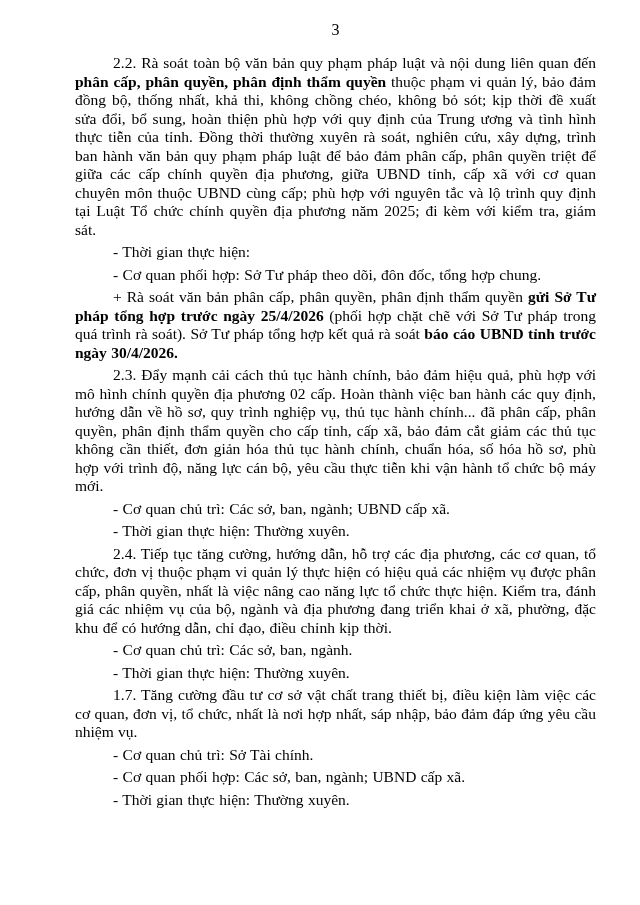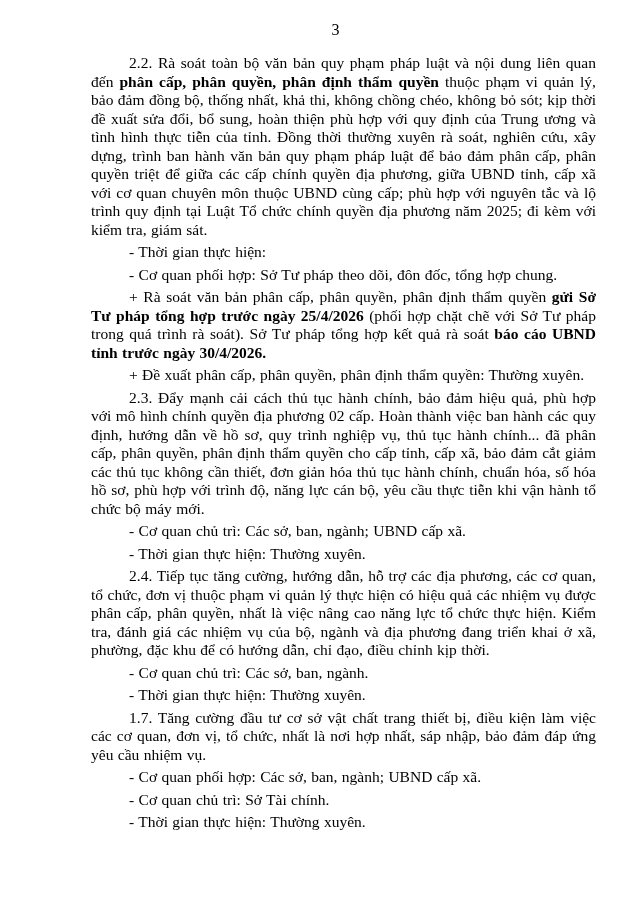--- a/index.html
+++ b/index.html
@@ -25,42 +25,41 @@
     margin: 0 0 14px 0;
   }
   .doc-body {
     width: 100%;
   }
   .para {
     font-size: 15.5px;
     line-height: 18.5px;
     text-align: justify;
     text-indent: 38px;
-    margin: 4px 0 0 16px;
+    margin: 4px 0 0 0;
     word-spacing: 0.5px;
   }
   .para .bold {
     font-weight: bold;
   }
 </style>
 </head>
 <body>
 
 <div class="page">
   <p class="page-number">3</p>
   <div class="doc-body">
       <p class="para"><span>2.2. Rà soát toàn bộ văn bản quy phạm pháp luật và nội dung liên quan đến </span><span class="bold">phân cấp, phân quyền, phân định thẩm quyền</span><span> thuộc phạm vi quản lý, bảo đảm đồng bộ, thống nhất, khả thi, không chồng chéo, không bỏ sót; kịp thời đề xuất sửa đổi, bổ sung, hoàn thiện phù hợp với quy định của Trung ương và tình hình thực tiễn của tỉnh. Đồng thời thường xuyên rà soát, nghiên cứu, xây dựng, trình ban hành văn bản quy phạm pháp luật để bảo đảm phân cấp, phân quyền triệt để giữa các cấp chính quyền địa phương, giữa UBND tỉnh, cấp xã với cơ quan chuyên môn thuộc UBND cùng cấp; phù hợp với nguyên tắc và lộ trình quy định tại Luật Tổ chức chính quyền địa phương năm 2025; đi kèm với kiểm tra, giám sát.</span></p>
       <p class="para"><span>- Thời gian thực hiện:</span></p>
       <p class="para"><span>- Cơ quan phối hợp: Sở Tư pháp theo dõi, đôn đốc, tổng hợp chung.</span></p>
       <p class="para"><span>+ Rà soát văn bản phân cấp, phân quyền, phân định thẩm quyền </span><span class="bold">gửi Sở Tư pháp tổng hợp trước ngày 25/4/2026</span><span> (phối hợp chặt chẽ với Sở Tư pháp trong quá trình rà soát). Sở Tư pháp tổng hợp kết quả rà soát </span><span class="bold">báo cáo UBND tỉnh trước ngày 30/4/2026.</span></p>
-      <p class="para"><span>+ Đề xuất phân cấp, phân quyền, phân định thẩm quyền: Thường xuyên.</span></p>
       <p class="para"><span>2.3. Đẩy mạnh cải cách thủ tục hành chính, bảo đảm hiệu quả, phù hợp với mô hình chính quyền địa phương 02 cấp. Hoàn thành việc ban hành các quy định, hướng dẫn về hồ sơ, quy trình nghiệp vụ, thủ tục hành chính... đã phân cấp, phân quyền, phân định thẩm quyền cho cấp tỉnh, cấp xã, bảo đảm cắt giảm các thủ tục không cần thiết, đơn giản hóa thủ tục hành chính, chuẩn hóa, số hóa hồ sơ, phù hợp với trình độ, năng lực cán bộ, yêu cầu thực tiễn khi vận hành tổ chức bộ máy mới.</span></p>
       <p class="para"><span>- Cơ quan chủ trì: Các sở, ban, ngành; UBND cấp xã.</span></p>
       <p class="para"><span>- Thời gian thực hiện: Thường xuyên.</span></p>
       <p class="para"><span>2.4. Tiếp tục tăng cường, hướng dẫn, hỗ trợ các địa phương, các cơ quan, tổ chức, đơn vị thuộc phạm vi quản lý thực hiện có hiệu quả các nhiệm vụ được phân cấp, phân quyền, nhất là việc nâng cao năng lực tổ chức thực hiện. Kiểm tra, đánh giá các nhiệm vụ của bộ, ngành và địa phương đang triển khai ở xã, phường, đặc khu để có hướng dẫn, chỉ đạo, điều chỉnh kịp thời.</span></p>
       <p class="para"><span>- Cơ quan chủ trì: Các sở, ban, ngành.</span></p>
       <p class="para"><span>- Thời gian thực hiện: Thường xuyên.</span></p>
       <p class="para"><span>1.7. Tăng cường đầu tư cơ sở vật chất trang thiết bị, điều kiện làm việc các cơ quan, đơn vị, tổ chức, nhất là nơi hợp nhất, sáp nhập, bảo đảm đáp ứng yêu cầu nhiệm vụ.</span></p>
+      <p class="para"><span>- Cơ quan chủ trì: Sở Tài chính.</span></p>
       <p class="para"><span>- Cơ quan phối hợp: Các sở, ban, ngành; UBND cấp xã.</span></p>
-      <p class="para"><span>- Cơ quan chủ trì: Sở Tài chính.</span></p>
       <p class="para"><span>- Thời gian thực hiện: Thường xuyên.</span></p>
     </div>
 </div>
 
 </body></html>

